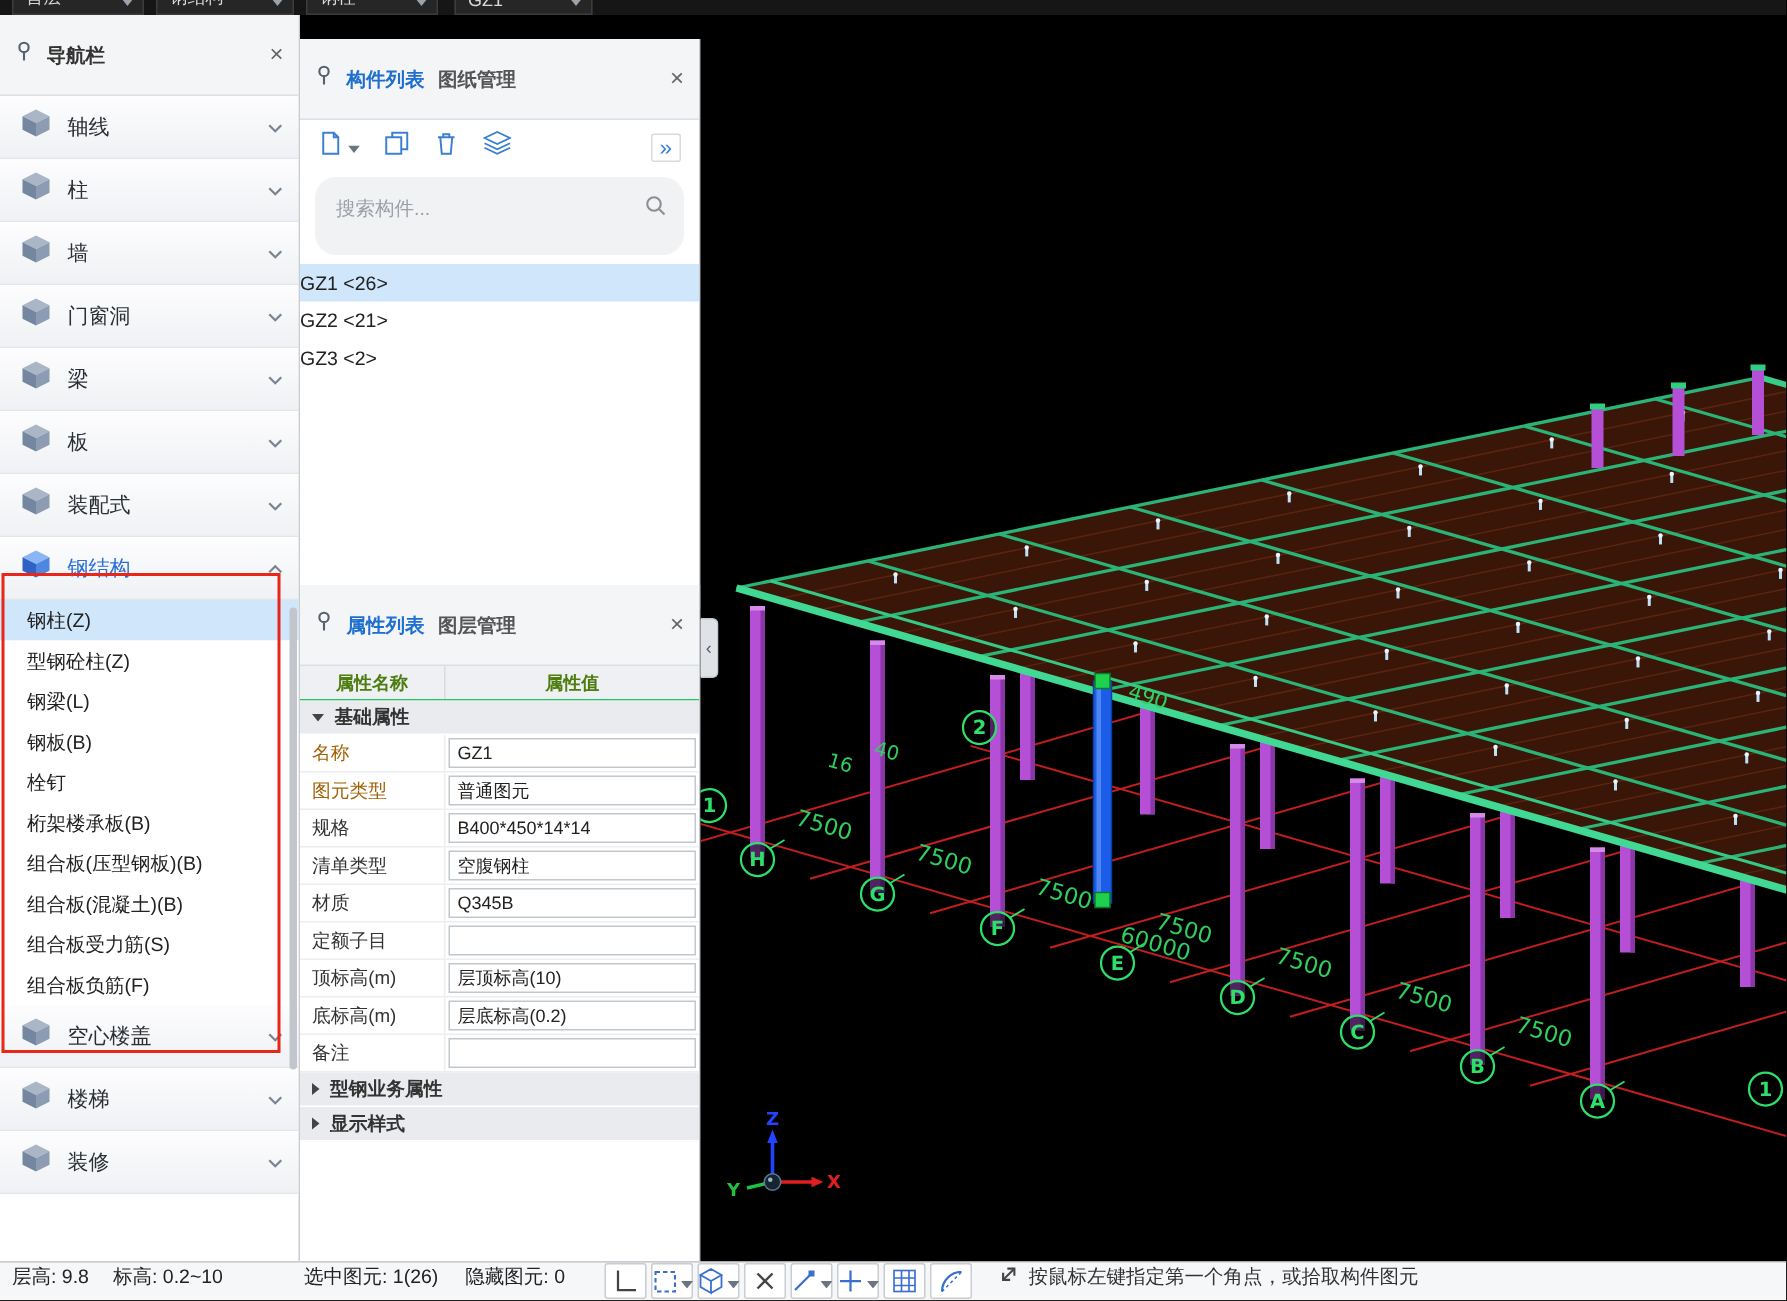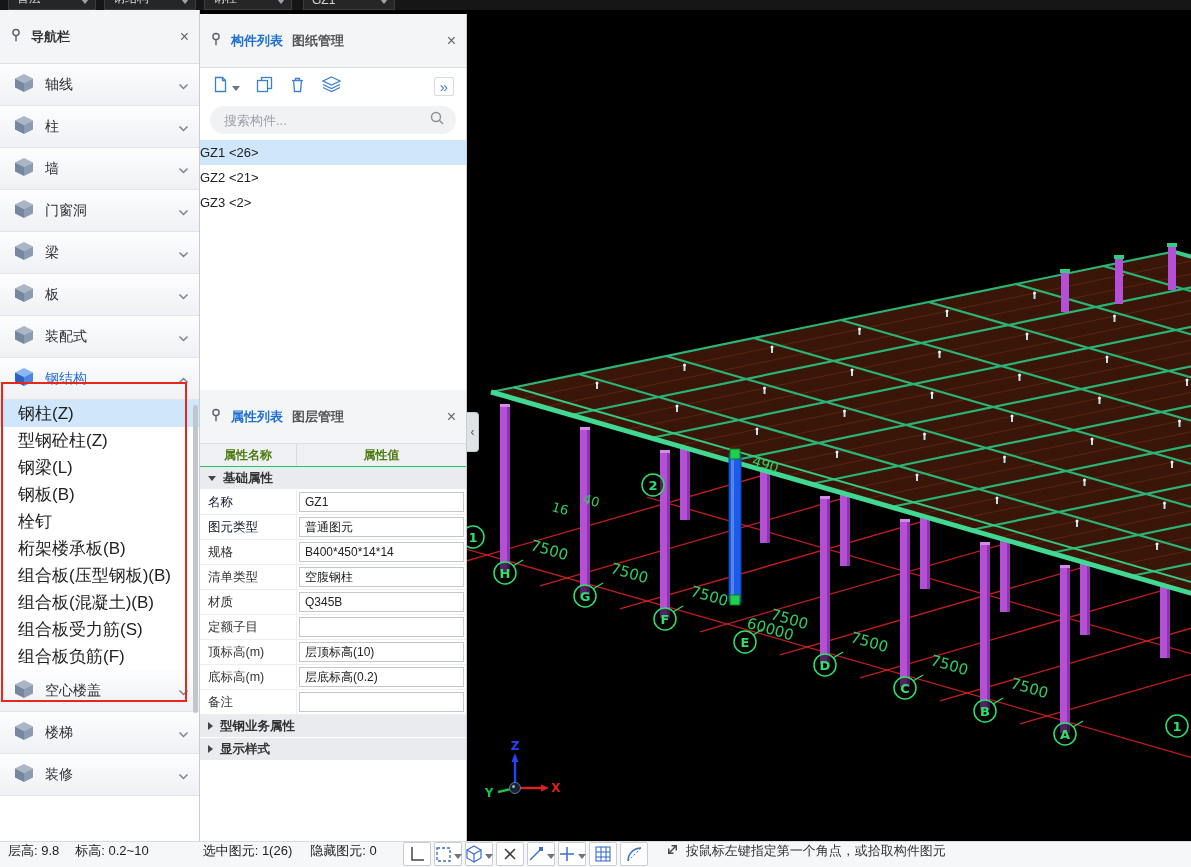--- a/index.html
+++ b/index.html
@@ -15,47 +15,47 @@
   .panel-title{font-size:13px;font-weight:bold;color:#333;}
   .tab{font-size:13px;color:#555;font-weight:bold;}
   .tab.active{color:#1f6fd0;font-weight:bold;}
   .close-x{margin-left:auto;color:#666;font-size:16px;line-height:16px;}
   
   #nav-panel{left:0;top:10px;width:200px;height:831px;}
   .nav-group{height:42px;display:flex;align-items:center;padding:0 10px 0 13px;gap:10px;border-bottom:1px solid #e2e5e9;
        background:linear-gradient(#fdfdfe,#eff1f4);box-sizing:border-box;}
   .nav-group-label{font-size:14px;color:#2b2f36;flex:1;}
   .nav-group-label.hl{color:#2a6fd8;}
-  .nav-sub-item{height:27px;line-height:27px;padding-left:18px;font-size:17px;color:#222;background:#fff;}
+  .nav-sub-item{height:27px;line-height:27px;padding-left:18px;font-size:13px;color:#222;background:#fff;}
   .nav-sub-item.selected{background:#cfe6fb;}
   .red-box{position:absolute;border:2px solid #e8271a;pointer-events:none;z-index:4;}
   #nav-scroll-thumb{position:absolute;right:1px;top:395px;width:5px;height:308px;background:#c2c6cc;border-radius:3px;}
   
-  #comp-panel{left:200px;top:14px;width:267px;height:380px;}
+  #comp-panel{left:200px;top:26px;width:267px;height:380px;}
   #comp-toolbar{height:36px;display:flex;align-items:center;padding:0 12px;gap:16px;}
   .tb-btn{display:flex;align-items:center;gap:3px;}
   .tb-more{margin-left:auto;color:#3a7fd0;font-size:15px;border:1px solid #d7dade;border-radius:2px;padding:0 5px;line-height:17px;}
-  .search-wrap{margin:2px 10px 6px 10px;height:28px;background:#f1f2f4;border-radius:14px;display:flex;align-items:center;padding:0 12px;gap:6px;}
+  .search-wrap{margin:2px 10px 6px 10px;height:28px;background:#f1f2f4;border-radius:14px;display:flex;align-items:flex-start;padding:12px 12px;gap:6px;}
   .search-input{border:none;background:transparent;outline:none;flex:1;font-size:13px;color:#333;}
   .search-input::placeholder{color:#9aa0a8;}
   .comp-item{height:25px;line-height:25px;padding-left:0;font-size:13px;color:#222;}
   .comp-item.selected{background:#cfe6fb;}
   
   #prop-panel{left:200px;top:390px;width:267px;height:451px;}
   .prop-colhead{display:flex;height:22px;background:#eef0f3;border-bottom:1px solid #22c55e;font-size:12px;font-weight:bold;color:#4d7c0f;}
   .prop-colhead>div{display:flex;align-items:center;justify-content:center;box-sizing:border-box;}
   .prop-colhead .c1{width:97px;border-right:1px solid #d8dbe0;}
   .prop-colhead .c2{flex:1;}
   .prop-section{height:22px;display:flex;align-items:center;gap:7px;padding-left:8px;background:#e9ebee;border-bottom:1px solid #fff;
        font-size:12.5px;font-weight:bold;color:#333;}
   .tri-down{width:0;height:0;border-left:4px solid transparent;border-right:4px solid transparent;border-top:5px solid #444;}
   .tri-right{width:0;height:0;border-top:4px solid transparent;border-bottom:4px solid transparent;border-left:5px solid #444;}
   .prop-row{display:flex;height:25px;border-bottom:1px solid #eceef1;box-sizing:border-box;}
   .prop-name{width:97px;display:flex;align-items:center;padding-left:8px;font-size:12.5px;color:#333;border-right:1px solid #eceef1;box-sizing:border-box;}
-  .prop-name.link{color:#0f172a;}
+  .prop-name.link{color:#a16207;}
   .prop-val{flex:1;padding:2px;box-sizing:border-box;}
   .prop-input{height:100%;border:1px solid #c2c7cd;background:#fff;font-size:12px;display:flex;align-items:center;padding:0 5px;color:#222;box-sizing:border-box;}
   
   #viewport{position:absolute;left:467px;top:10px;width:724px;height:831px;background:#000;}
   #collapse-tab{position:absolute;left:467px;top:412px;width:11px;height:38px;background:#dfe2e6;border:1px solid #c3c7cc;border-left:none;
        border-radius:0 4px 4px 0;display:flex;align-items:center;justify-content:center;font-size:12px;color:#556;z-index:6;}
   
   #statusbar{position:absolute;left:0;top:841px;width:1191px;height:26px;background:#f6f7f8;border-top:1px solid #d8dadd;
        display:flex;align-items:flex-start;font-size:13px;color:#222;box-sizing:border-box;z-index:6;}
   .sb-pair{white-space:nowrap;}

